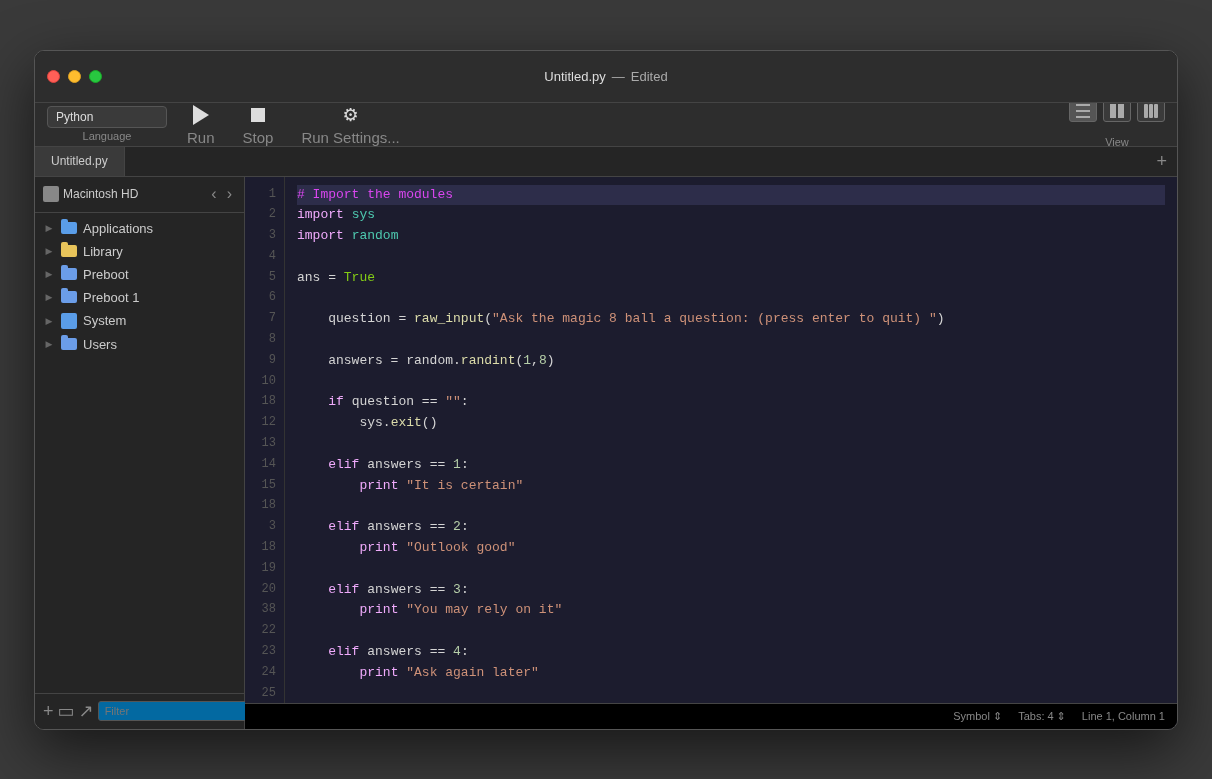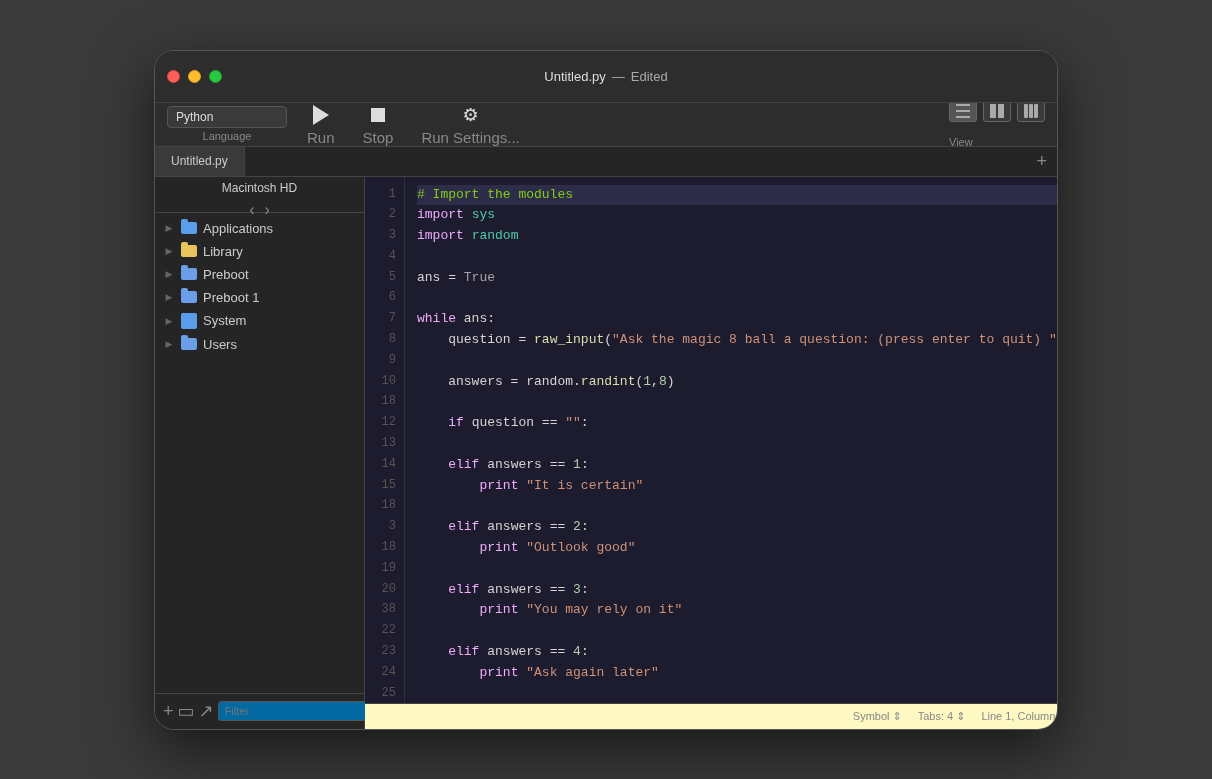--- a/index.html
+++ b/index.html
@@ -6,24 +6,24 @@
     body {
       background: #3a3a3a;
       display: flex;
       justify-content: center;
       align-items: center;
       width: 1212px;
       height: 779px;
       font-family: -apple-system, BlinkMacSystemFont, 'Helvetica Neue', sans-serif;
     }
     .window {
-      width: 904px;
+      width: 1144px;
       height: 680px;
       background: #1e1e1e;
-      border-radius: 20px;
+      border-radius: 10px;
       box-shadow: 0 20px 60px rgba(0,0,0,0.6);
       display: flex;
       flex-direction: column;
       overflow: hidden;
       border: 1px solid #555;
     }
     
     .titlebar {
       background: #2d2d2d;
       height: 52px;
@@ -127,21 +127,21 @@
       color: #ddd;
     }
     .toolbar-btn-label {
       color: #888;
       font-size: 15px;
     }
     .toolbar-spacer { flex: 1; }
     .view-controls {
       display: flex;
       flex-direction: column;
-      align-items: flex-start;
+      align-items: center;
       gap: 14px;
     }
     .view-icons {
       display: flex;
       gap: 6px;
     }
     .view-icon {
       width: 28px;
       height: 22px;
       border: 1px solid #666;
@@ -197,21 +197,20 @@
       flex-direction: column;
       flex-shrink: 0;
     }
     .sidebar-header {
       height: 36px;
       display: flex;
       align-items: center;
       padding: 0 8px;
       gap: 4px;
       border-bottom: 1px solid #444;
-      flex-direction: column;
     }
     .sidebar-title {
       color: #ccc;
       font-size: 12px;
       font-weight: 500;
       flex: 1;
     }
     .sidebar-nav {
       display: flex;
       gap: 2px;
@@ -343,31 +342,31 @@
       line-height: 1.6;
       overflow: auto;
       color: #d4d4d4;
     }
     .code-line {
       height: 20.8px;
       white-space: pre;
       font-size: 13px;
     }
     
-    .c-comment { color: #84cc16; text-align: right; }
+    .c-comment { color: #d946ef; text-align: right; }
     .c-keyword { color: #f0abfc; }
     .c-builtin { color: #4ec9b0; }
     .c-string { color: #ce9178; }
     .c-number { color: #b5cea8; }
     .c-function { color: #dcdcaa; }
-    .c-bool { color: #a3a3a3; margin-top: 40px; }
+    .c-bool { color: #84cc16; margin-top: 40px; }
     
     .statusbar {
       height: 26px;
-      background: #fef9c3;
+      background: #000000;
       display: flex;
       align-items: center;
       padding: 0 12px;
       border-top: 1px solid #444;
       flex-shrink: 0;
       gap: 16px;
     }
     .status-item {
       color: #888;
       font-size: 11px;
@@ -588,32 +587,32 @@
           <div class="code-line"><span class="c-keyword">import</span> <span class="c-builtin">sys</span></div>
 
           <div class="code-line"><span class="c-keyword">import</span> <span class="c-builtin">random</span></div>
 
           <div class="code-line"></div>
 
           <div class="code-line">ans = <span class="c-bool">True</span></div>
 
           <div class="code-line"></div>
 
-          <div class="code-line"><span class="c-keyword">while</span> ans:</div>
 
           <div class="code-line">    question = <span class="c-function">raw_input</span>(<span class="c-string">"Ask the magic 8 ball a question: (press enter to quit) "</span>)</div>
 
           <div class="code-line"></div>
 
           <div class="code-line">    answers = random.<span class="c-function">randint</span>(<span class="c-number">1</span>,<span class="c-number">8</span>)</div>
 
           <div class="code-line"></div>
 
           <div class="code-line">    <span class="c-keyword">if</span> question == <span class="c-string">""</span>:</div>
 
+          <div class="code-line">        sys.<span class="c-function">exit</span>()</div>
 
           <div class="code-line"></div>
 
           <div class="code-line">    <span class="c-keyword">elif</span> answers == <span class="c-number">1</span>:</div>
 
           <div class="code-line">        <span class="c-keyword">print</span> <span class="c-string">"It is certain"</span></div>
 
           <div class="code-line"></div>
 
           <div class="code-line">    <span class="c-keyword">elif</span> answers == <span class="c-number">2</span>:</div>

